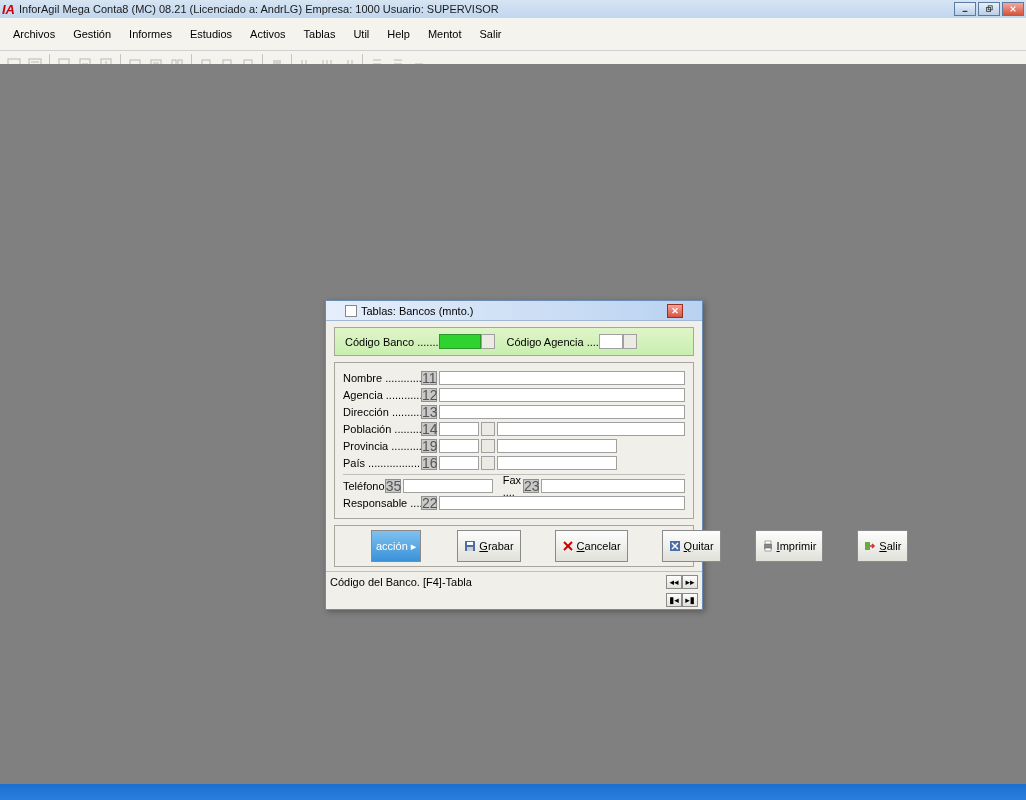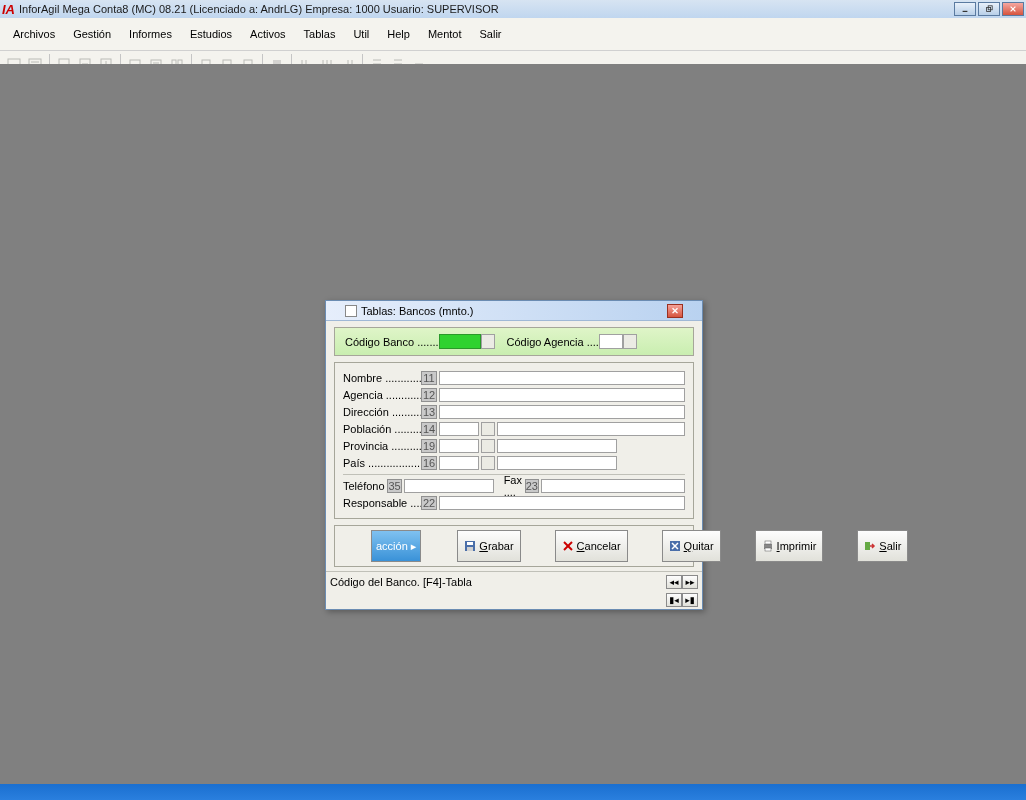--- a/index.html
+++ b/index.html
@@ -38,21 +38,21 @@
 .dlg-body { padding: 6px 8px 4px 8px; }
 .greenbox { background: linear-gradient(#dff5c8,#c9eeb0); border: 1px solid #a6a69a; padding: 6px 10px; display: flex; align-items: center; }
 .greenbox .lbl { white-space: nowrap; }
 .greenbox input.green { width: 42px; height: 15px; background: #2fd22f; border: 1px solid #2a992a; }
 .greenbox input.plain { width: 24px; height: 15px; border: 1px solid #a0a0a0; background: #fff; }
 .greenbox .mini { width: 14px; height: 15px; border: 1px solid #a0a0a0; background: #ebebe4; cursor: pointer; }
 
 .formgrid { border: 1px solid #a6a69a; padding: 6px 8px; margin-top: 6px; }
 .frow { display: flex; align-items: center; margin: 1px 0; height: 16px; }
 .frow .flbl { width: 78px; white-space: nowrap; overflow: hidden; }
-.fnum { width: 16px; height: 14px; background: #c9c9c9; border: 1px solid #909090; font-size: 11px; text-align: center; line-height: 12px; margin-right: 2px; color: #555; }
+.fnum { width: 16px; height: 14px; background: #c9c9c9; border: 1px solid #909090; font-size: 14px; text-align: center; line-height: 12px; margin-right: 2px; color: #555; }
 .finp { height: 14px; border: 1px solid #a0a0a0; background: #fff; }
 .fbtn { width: 14px; height: 14px; border: 1px solid #a0a0a0; background: #ebebe4; cursor: pointer; margin-left: 2px; }
 .w-long { flex: 1; }
 .w-40 { width: 40px; }
 .w-120 { width: 120px; }
 .divider { border-top: 1px solid #c0c0b8; margin: 3px 0; }
 
 .btnbar { border: 1px solid #a6a69a; padding: 4px; margin-top: 6px; display: flex; gap: 2px; align-items: center; }
 .abtn { height: 32px; border: 1px solid #8a8a8a; background: linear-gradient(#fdfdfd,#e1e1da); display: inline-flex; align-items: center; padding: 0 6px; gap: 3px; cursor: pointer; margin-left: 32px; }
 .abtn.accion { background: linear-gradient(#7fc1f0,#3a92d8); color: #fff; padding: 0 4px; }

